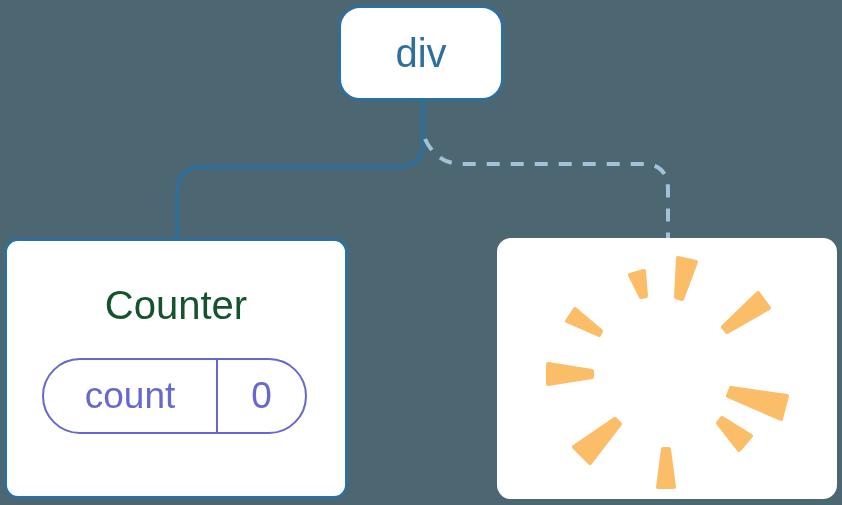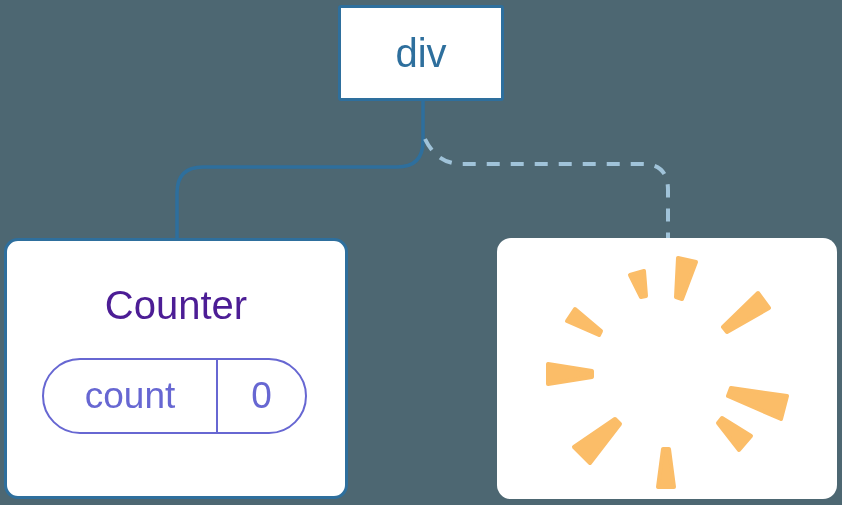--- a/index.html
+++ b/index.html
@@ -21,42 +21,42 @@
   .card {
     position: absolute;
     background: #FFFFFF;
     box-sizing: border-box;
     z-index: 2;
   }
   .root-card {
     left: 338px; top: 5px;
     width: 166px; height: 96px;
     border: 3px solid #2E6F9D;
-    border-radius: 3px;
+    border-radius: 22px;
     display: flex; align-items: center; justify-content: center;
   }
   .root-label {
     font-size: 40px;
     color: #2E6F9D;
     font-weight: 500;
   }
   .counter-card {
     left: 4px; top: 238px;
     width: 344px; height: 261px;
     border: 3px solid #2E6F9D;
     border-radius: 14px;
   }
   .counter-title {
     position: absolute;
     top: 42px; left: 0;
     width: 100%;
     text-align: center;
     font-size: 40px;
     font-weight: 500;
-    color: #4c1d95;
+    color: #14532d;
   }
   .pill {
     position: absolute;
     left: 35px; top: 117px;
     width: 265px; height: 76px;
     border: 2.5px solid #6767D2;
     border-radius: 50px;
     box-sizing: border-box;
     display: flex;
     overflow: hidden;

